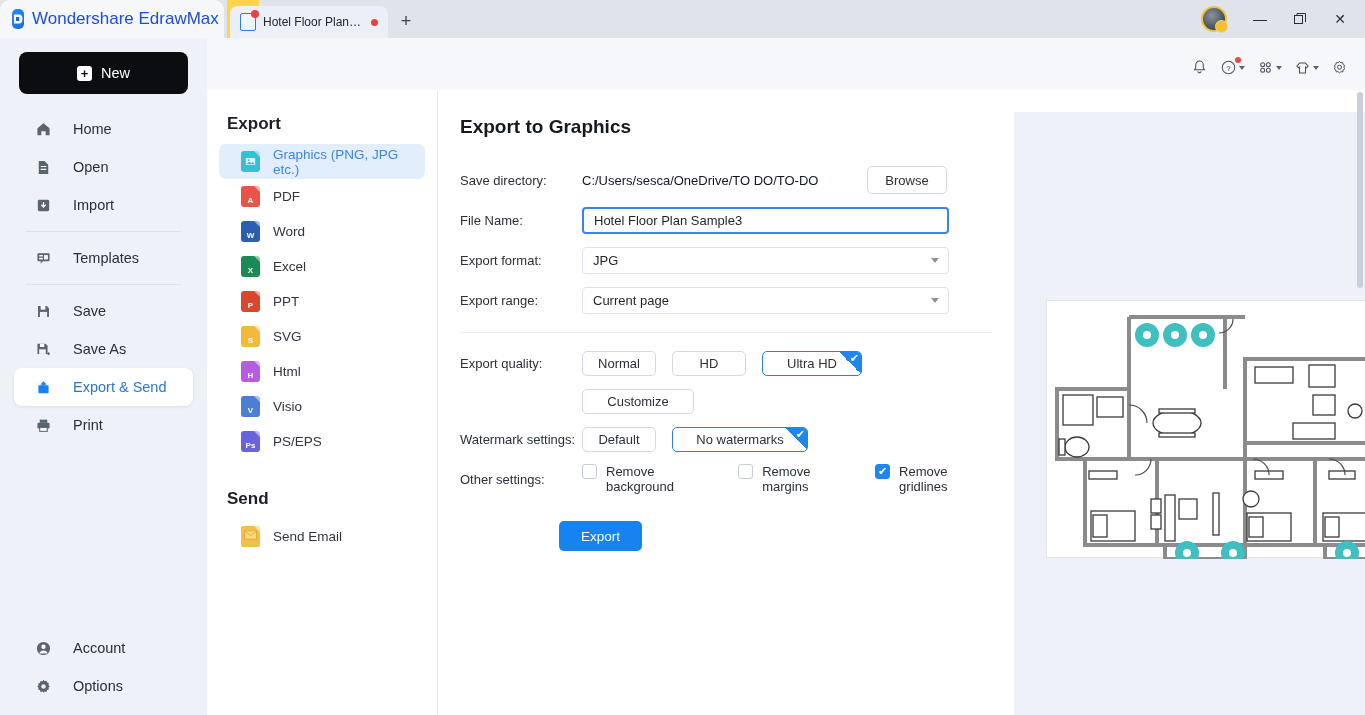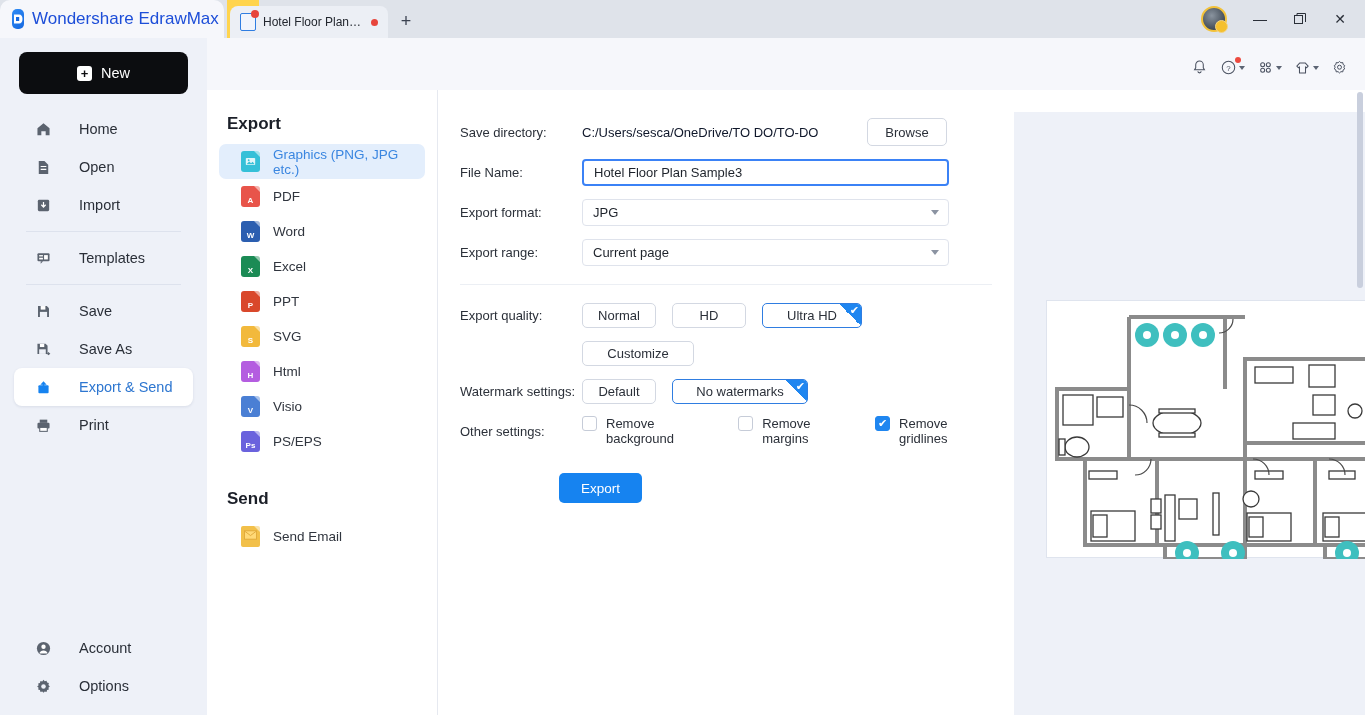--- a/index.html
+++ b/index.html
@@ -87,21 +87,21 @@
     font-size: 14.5px; cursor: pointer;
   }
   .plus-sq {
     width: 15px; height: 15px; border-radius: 3px; background: #fff; color: #0c0d10;
     display: flex; align-items: center; justify-content: center;
     font-size: 13px; font-weight: bold; line-height: 1;
   }
   .nav { margin-top: 16px; }
   .nav-item {
     height: 38px; margin: 0 14px; padding-left: 20px;
-    display: flex; align-items: center; gap: 26px;
+    display: flex; align-items: center; gap: 20px;
     font-size: 14.5px; color: #2a2f38; border-radius: 8px; cursor: pointer;
   }
   .nav-item.active {
     background: #ffffff; color: #2d76d0;
     box-shadow: 0 1px 3px rgba(30,50,90,.10);
   }
   .nav-ico { width: 19px; height: 19px; flex: none; display:flex; align-items:center; justify-content:center; }
   .nav-ico svg { display: block; }
   .nav-sep { height: 1px; background: #dde2ed; margin: 7px 26px; }
   .sidebar-bottom { position: absolute; left: 0; bottom: 10px; width: 207px; }
@@ -489,20 +489,21 @@
         <svg width="13" height="10" viewBox="0 0 14 10" style="margin-bottom:5px">
             <rect x="0.5" y="0.5" width="13" height="9" fill="#ffd977" stroke="#e0a93a"></rect>
             <path d="M0.7 0.8 7 5.6l6.3-4.8" fill="none" stroke="#e0a93a"></path>
           </svg>
       </span>
       <span>Send Email</span>
     </div>
   </div>
 
   <div class="formarea">
+    <div class="form-title">Export to Graphics</div>
 
     <div style="height:22px"></div>
 
     <div class="row">
       <div class="row-label">Save directory:</div>
       <div class="dir-value">C:/Users/sesca/OneDrive/TO DO/TO-DO</div>
       <div class="btn-outline browse-btn">Browse</div>
     </div>
 
     <div class="row">

